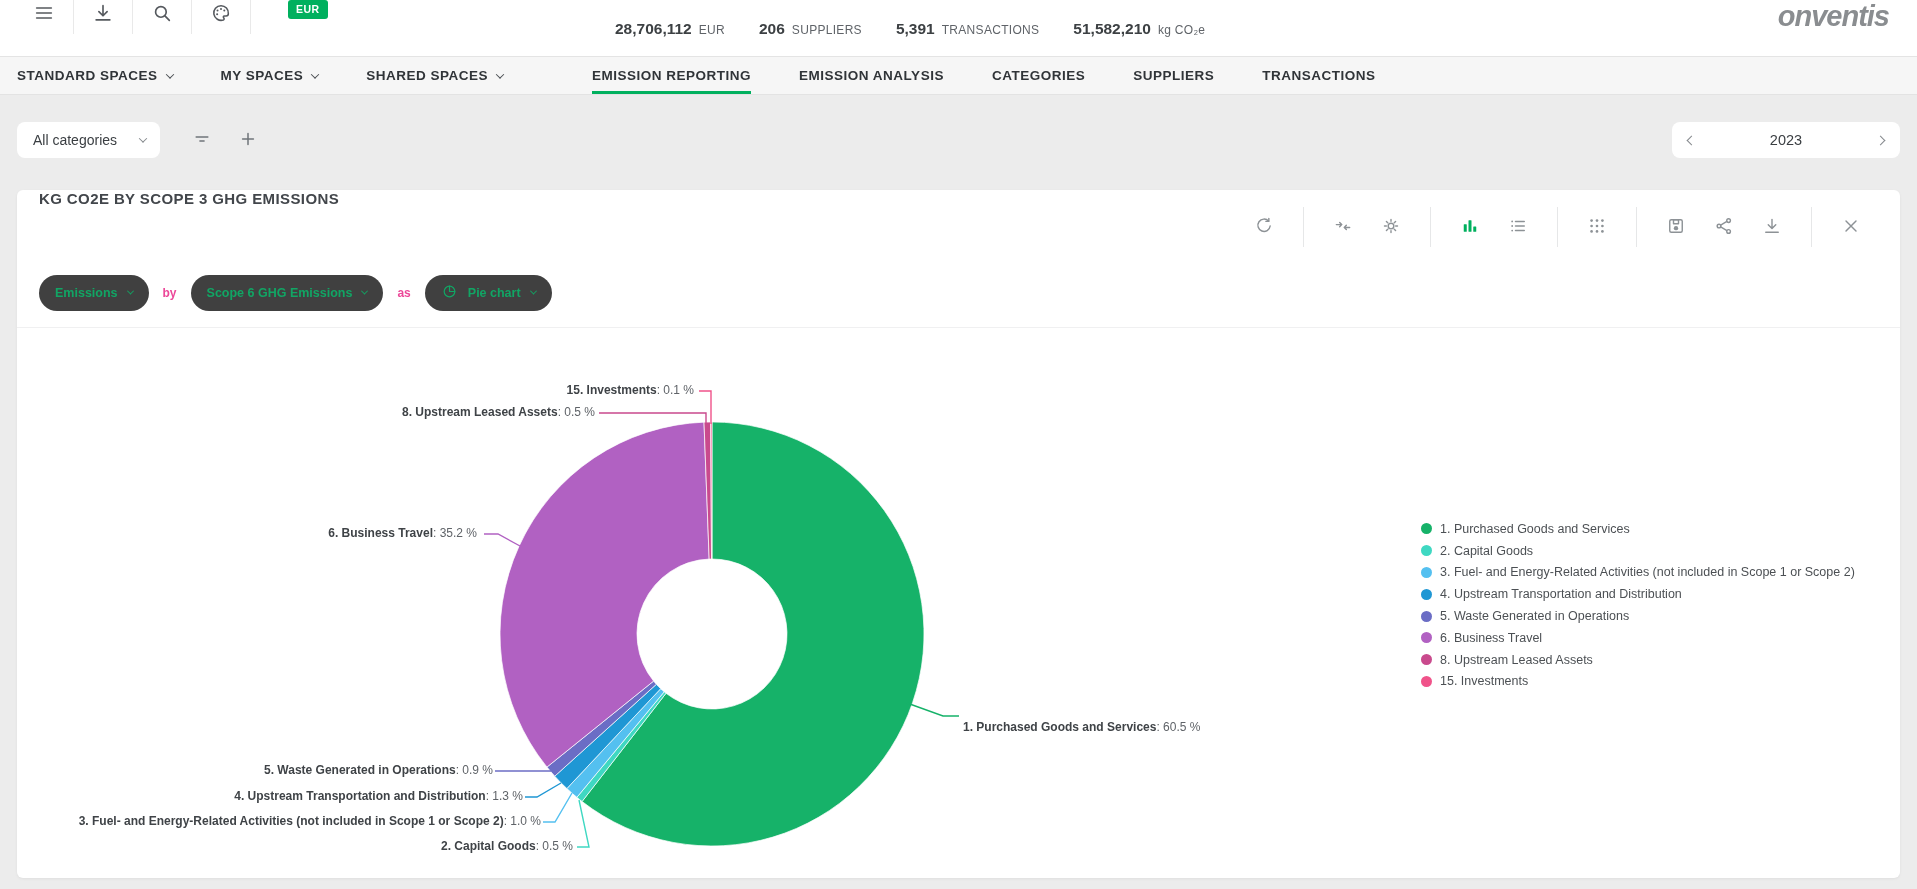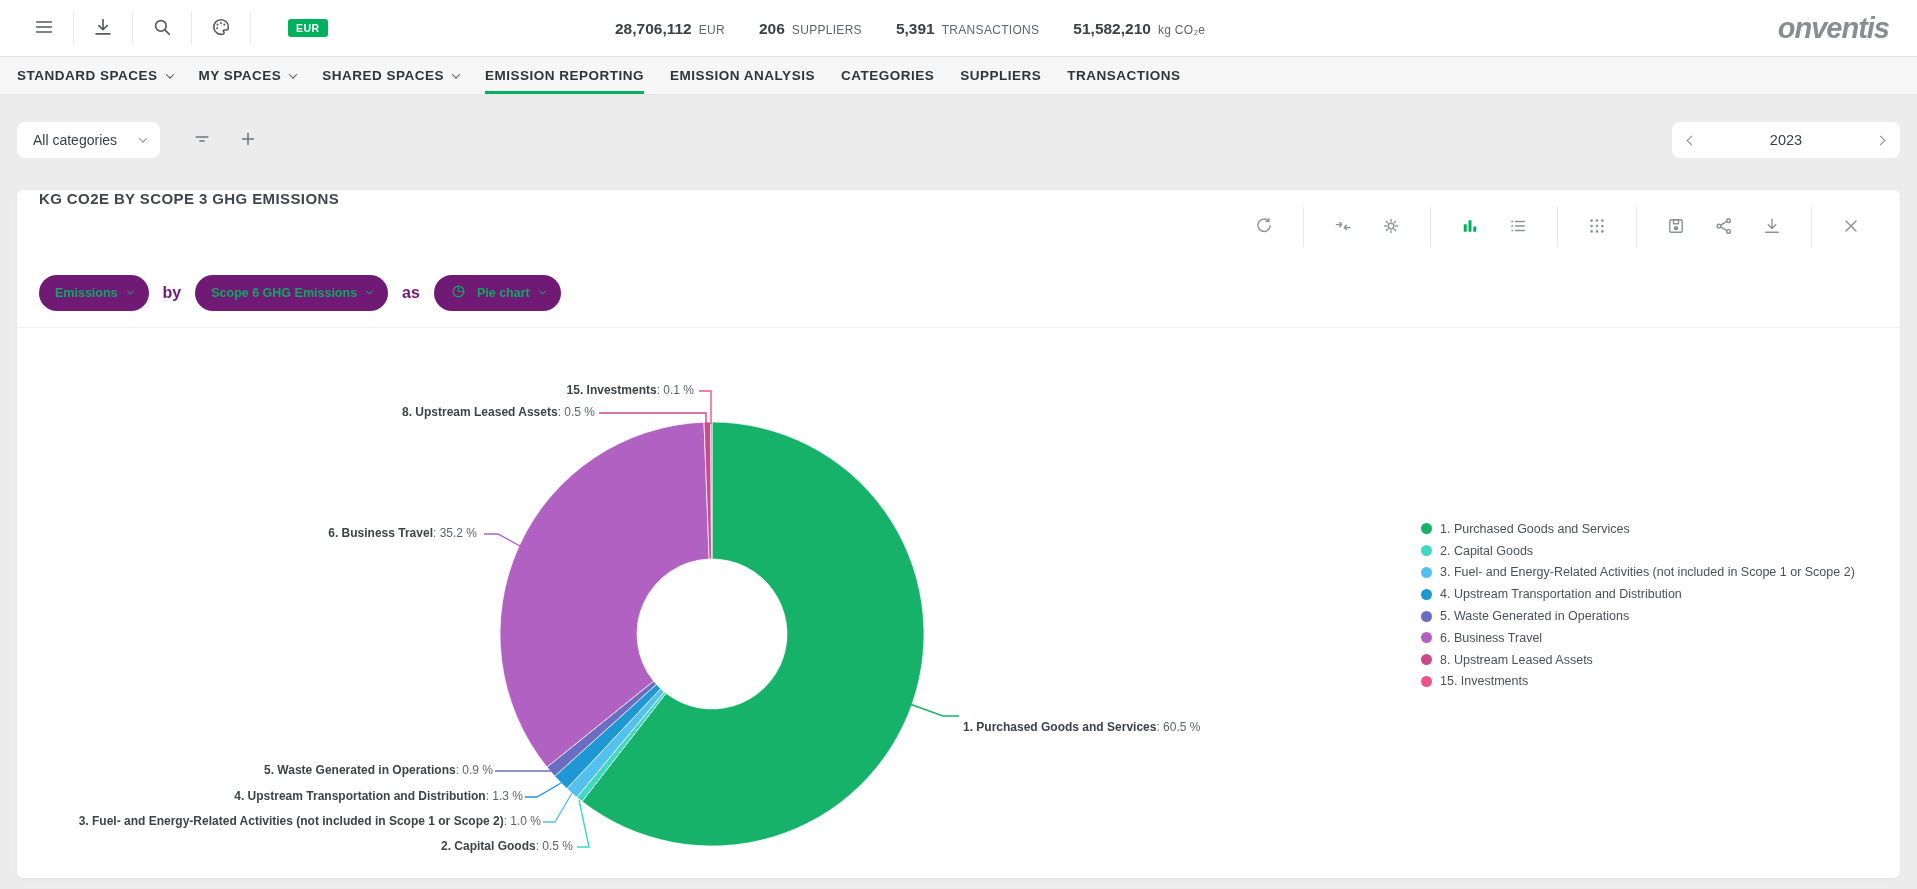--- a/index.html
+++ b/index.html
@@ -1,41 +1,41 @@
 <!DOCTYPE html>
 <html><head>
 <meta charset="utf-8">
 <style>
   * { margin:0; padding:0; box-sizing:border-box; }
   html,body { width:1917px; height:889px; overflow:hidden; }
   body { background:#ececec; font-family:"Liberation Sans","DejaVu Sans",sans-serif; color:#3c4043; }
 
   
   .topbar { position:relative; height:57px; background:#fff; border-bottom:1px solid #e4e4e4;
-            display:flex; align-items:center; padding-left:30px; }
+            display:flex; align-items:flex-start; padding-left:30px; }
   .icon-btn { width:28px; height:28px; display:flex; align-items:center; justify-content:center;
               background:none; border:none; color:#55595e; cursor:pointer; }
   .icon-btn svg { width:22px; height:22px; }
   .vsep { width:1px; height:34px; background:#e9e9e9; margin:0 15px; }
   .badge-eur { margin-left:22px; background:#00b05e; color:#fff; font-size:10.5px; font-weight:bold;
                letter-spacing:.5px; border-radius:3px; padding:4px 8px; line-height:1; cursor:pointer; }
   .topbar-stats { position:absolute; left:615px; top:0; height:57px; display:flex; align-items:center; gap:34px; }
   .stat { display:flex; align-items:baseline; gap:7px; white-space:nowrap; }
   .stat .v { font-size:15.5px; font-weight:bold; color:#3c4043; }
   .stat .u { font-size:12px; color:#5f6368; letter-spacing:.3px; }
   .logo { margin-left:auto; padding-right:28px; font-size:29px; font-weight:bold; font-style:italic;
           color:#8a8d90; letter-spacing:-1px; }
 
   
   .nav { height:38px; background:#f6f6f6; border-bottom:1px solid #e3e3e3;
-         display:flex; align-items:stretch; padding-left:17px; gap:26px; }
+         display:flex; align-items:stretch; padding-left:17px; gap:48px; }
   .nav-tab { display:flex; align-items:center; gap:9px; font-size:13.5px; font-weight:bold;
              color:#303438; letter-spacing:.5px; border-bottom:3px solid transparent; padding-top:3px;
              cursor:pointer; white-space:nowrap; }
-  .nav-tab.active { border-bottom-color:#00b05e; }
+  .nav-tab.active { border-bottom-color:#00b05e;margin-left:41px; }
   .chev { display:inline-block; width:6px; height:6px; border-right:1.8px solid #4a4e52;
           border-bottom:1.8px solid #4a4e52; transform:rotate(45deg) translate(-1px,-1px); }
 
   
   .filter-zone { padding:27px 17px 0 17px; display:flex; align-items:center; }
   .select-pill { width:143px; height:36px; background:#fff; border-radius:8px; display:flex;
                  align-items:center; justify-content:space-between; padding:0 14px 0 16px;
                  font-size:14px; color:#3a3e42; cursor:pointer; }
   .select-pill .chev { border-color:#85898d; }
   .small-tool { background:none; border:none; color:#6f7479; cursor:pointer; width:24px; height:24px;
@@ -54,26 +54,26 @@
   .card-head { height:78px; display:flex; padding:0 38px 0 22px;flex-direction:column; }
   .card-title { font-size:15px; font-weight:bold; color:#42464b; letter-spacing:.4px; }
   .card-tools { margin-left:auto; display:flex; align-items:center; gap:26px; }
   .tool-btn { background:none; border:none; color:#8d9296; cursor:pointer; width:22px; height:22px;
               display:flex; align-items:center; justify-content:center; }
   .tool-btn svg { width:20px; height:20px; }
   .tool-btn.active-green { color:#00b05e; }
   .tsep { width:1px; height:40px; background:#e6e7e8; margin:0 2px; }
 
   .query-row { height:59px; display:flex; align-items:center; gap:14px; padding:0 22px 10px 22px; }
-  .qpill { height:36px; background:#701a75; border:none; border-radius:18px; display:flex;
+  .qpill { height:36px; background:#404040; border:none; border-radius:18px; display:flex;
            align-items:center; gap:10px; padding:0 16px; font-size:12.5px; font-weight:bold;
            color:#11a564; cursor:pointer; font-family:inherit;text-align:right; }
   .qpill .chev { width:5px; height:5px; border-width:1.8px; border-color:#11a564; }
   .qpill svg { width:17px; height:17px; color:#11a564; }
-  .qconj { font-size:16px; font-weight:bold; color:#701a75; }
+  .qconj { font-size:12px; font-weight:bold; color:#ec4899; }
   .card-divider { height:1px; background:#f0f0f1; }
 
   
   .chart-area { position:relative; height:550px; }
   #donut-svg { position:absolute; left:0; top:0; }
   .callout { position:absolute; font-size:12px; white-space:nowrap; line-height:17px; }
   .callout .nm { font-weight:bold; color:#3f4347; }
   .callout .vl { color:#5f6368; }
   .legend { position:absolute; left:1404px; top:190px; }
   .legend-row { display:flex; align-items:center; height:21.8px; cursor:pointer; }

